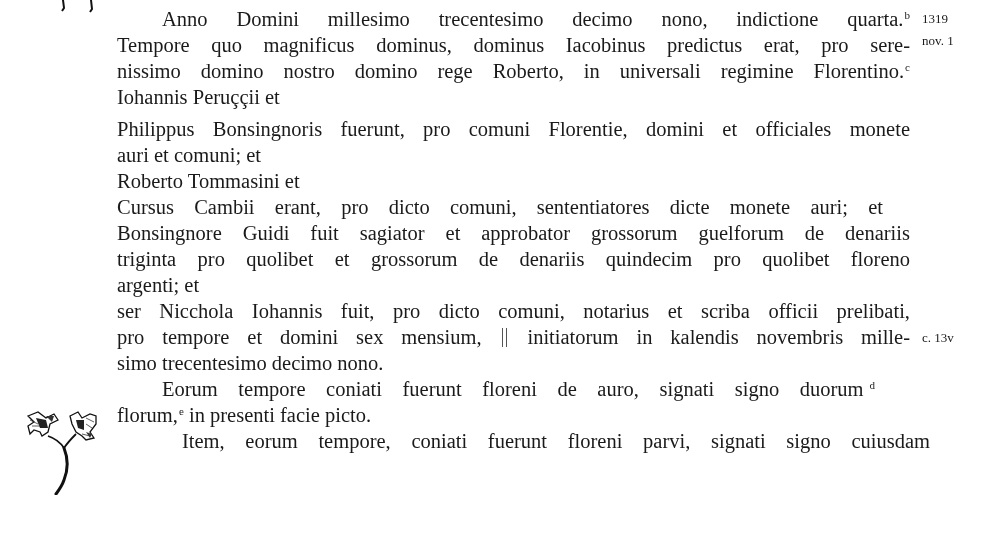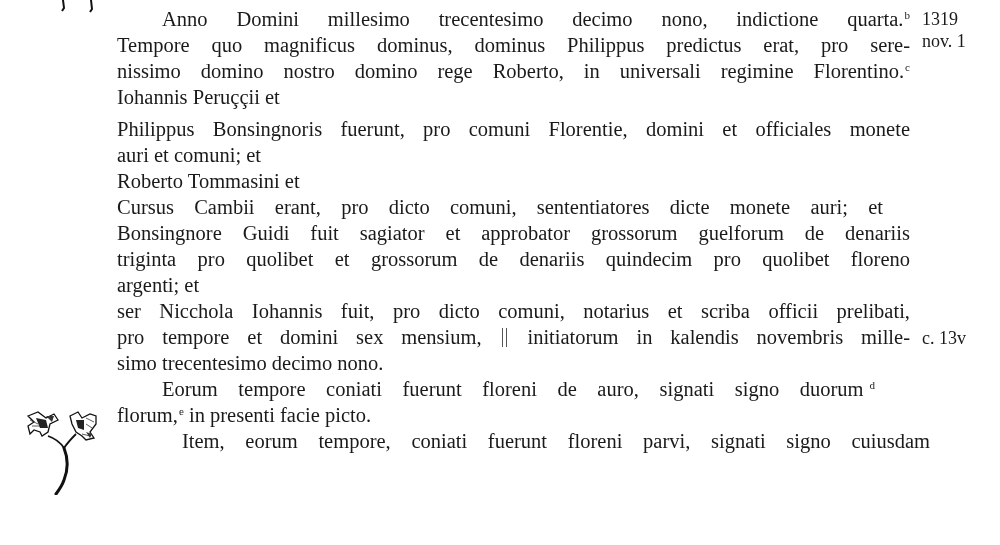--- a/index.html
+++ b/index.html
@@ -40,21 +40,21 @@
     sup.fn {
       font-size: 11px;
       vertical-align: 0;
       position: relative;
       top: -7px;
       margin-left: 1px;
     }
     .margin-note {
       position: absolute;
       left: 922px;
-      font-size: 18px;
+      font-size: 13px;
       line-height: 16px;
       white-space: nowrap;
       color: #1a1a1a;
     }
     .folio-mark {
       display: inline-block;
       width: 5px;
       height: 19px;
       border-left: 1.5px solid #555;
       border-right: 1.5px solid #555;
@@ -83,21 +83,21 @@
 <div class="page">
 
   <svg class="top-fragment" viewBox="0 0 80 14">
     <path d="M23 0 L24 8 L22 11" stroke="#111" stroke-width="2" fill="none"></path>
     <path d="M51 0 L52 9 L50 12" stroke="#111" stroke-width="2" fill="none"></path>
   </svg>
 
   <div class="line indent full" style="top:6px"><span>Anno Domini millesimo trecentesimo decimo nono, indictione quarta.</span><sup class="fn">b</sup></div>
   <div class="margin-note" style="top:11px">1319</div>
 
-  <div class="line full" style="top:32px"><span>Tempore quo magnificus dominus, dominus Philippus predictus erat, pro sere-</span></div>
+  <div class="line full" style="top:32px"><span>Tempore quo magnificus dominus, dominus Iacobinus predictus erat, pro sere-</span></div>
   <div class="margin-note" style="top:33px">nov. 1</div>
 
   <div class="line full" style="top:58px"><span>nissimo domino nostro domino rege Roberto, in universali regimine Florentino.</span><sup class="fn">c</sup></div>
 
   <div class="line" style="top:84px"><span>Iohannis Peruççii et</span></div>
 
   <div class="line full" style="top:116px"><span>Philippus Bonsingnoris fuerunt, pro comuni Florentie, domini et officiales monete</span></div>
 
   <div class="line" style="top:142px"><span>auri et comuni; et</span></div>
 

